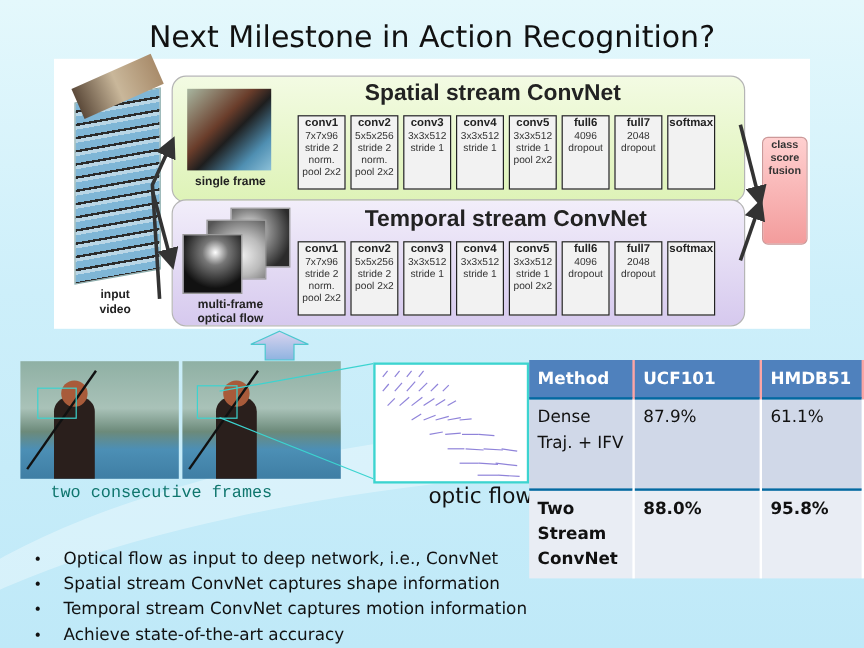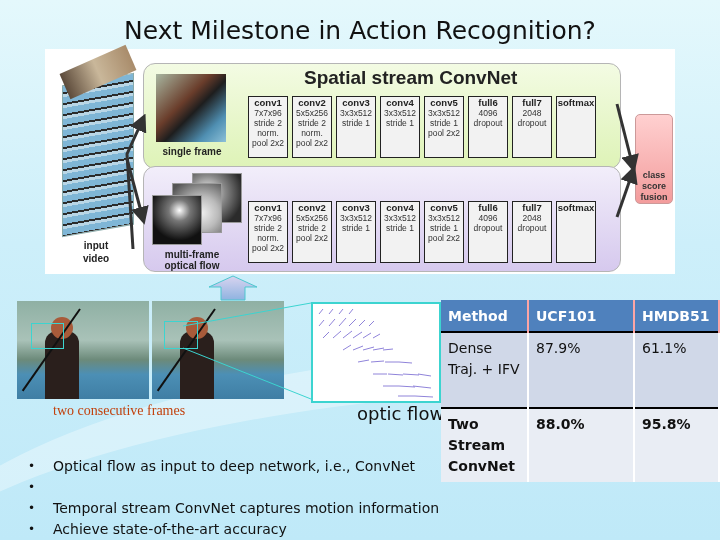--- a/index.html
+++ b/index.html
@@ -65,57 +65,57 @@
   .layer {
     width:40px; height:62px; border:1px solid #222; background:#f2f2f2;
     font-size:8.5px; line-height:10px; text-align:center; color:#333;
     padding-top:1px; box-sizing:border-box;
   }
   .layer .lname { font-weight:bold; font-size:9.5px; color:#222; }
   .fusion {
     position:absolute; left:590px; top:65px; width:36px; height:88px;
     border-radius:5px; border:1px solid #c99;
     background:linear-gradient(180deg,#ffd0d0,#f39c9c);
-    display:flex; align-items:flex-end; justify-content:center; text-align:center;
+    display:flex; align-items:flex-start; justify-content:center; text-align:center;
     font-size:9px; font-weight:bold; color:#333; line-height:11px;
   }
   svg.arrows { position:absolute; left:0; top:0; }
   .up-arrow { position:absolute; left:205px; top:275px; }
   
   .frames { position:absolute; left:17px; top:301px; width:266px; height:98px; }
   .frame {
     position:absolute; top:0; width:132px; height:98px;
     background: linear-gradient(180deg,#8fb0a4 0%,#a9c2b8 40%,#6c8a7a 60%,#4c8fb5 75%,#3f7ea4 100%);
   }
   .frame.f1 { left:0; } .frame.f2 { left:135px; }
   .person {
     position:absolute; left:28px; top:30px; width:34px; height:68px;
     background:#2a1f1c; border-radius:12px 12px 0 0;
   }
   .head { position:absolute; left:34px; top:16px; width:22px; height:22px; border-radius:50%; background:#a85b3a; }
   .bow { position:absolute; left:62px; top:8px; width:2px; height:100px; background:#111; transform:rotate(35deg); transform-origin:top; }
   .roi { position:absolute; border:1.5px solid #3cd4d0; }
   .frame.f1 .roi { left:14px; top:22px; width:31px; height:24px; }
   .frame.f2 .roi { left:12px; top:20px; width:32px; height:26px; }
-  .frames-label { position:absolute; left:53px; top:403px; font-size:14px; color:#c2410c; font-family:Liberation Serif, serif; }
+  .frames-label { position:absolute; left:42px; top:403px; font-size:14px; color:#0f766e; font-family:Liberation Mono, monospace; }
   .flow-box {
     position:absolute; left:311px; top:302px; width:126px; height:97px;
     border:2px solid #3cd4d0; background:#fff; overflow:hidden;
   }
   .flow-label { position:absolute; left:357px; top:403px; font-size:18px; color:#111; font-family:"DejaVu Sans", sans-serif; }
   
   .results {
     position:absolute; left:441px; top:300px; width:279px;
     border-collapse:collapse; font-family:"DejaVu Sans", sans-serif; font-size:14px;
   }
   .results th {
     background:#4f81bd; color:#fff; text-align:left; font-weight:bold;
     height:31px; padding:0 7px; border-right:2px solid #fca5a5;
   }
-  .results td { vertical-align:top; padding:5px 7px; color:#111; line-height:21px; border-right:2px solid #fff; border-top:2px solid #000000; }
+  .results td { vertical-align:top; padding:5px 7px; color:#111; line-height:21px; border-right:2px solid #fff; border-top:2px solid #0369a1; }
   .results tr.r1 td { background:#d0d8e8; height:64px; }
   .results tr.r2 td { background:#e9edf4; height:60px; font-weight:bold; }
   .results .c0 { width:72px; } .results .c1 { width:90px;margin-top:24px; }
   
   .bullets { position:absolute; left:28px; top:456px; margin:0; padding:0; list-style:none; font-family:"DejaVu Sans", sans-serif; font-size:14px; color:#111; }
   .bullets li { height:21px; line-height:21px; display:flex; }
   .bullets .dot { width:25px; font-size:12px; }
 </style>
 </head>
 <body>
@@ -186,20 +186,21 @@
   <div class="stream temporal">
     <div class="flow-imgs">
       <div class="flow-img a"></div>
       <div class="flow-img b"></div>
       <div class="flow-img c"></div>
     </div>
     <div class="thumb-label">
       <div>multi-frame</div>
       <div>optical flow</div>
     </div>
+    <div class="stream-title">Temporal stream ConvNet</div>
     <div class="layers">
       <div class="layer">
           <div class="lname">conv1</div>
           <div>7x7x96</div>
           <div>stride 2</div>
           <div>norm.</div>
           <div>pool 2x2</div>
         </div>
       <div class="layer">
           <div class="lname">conv2</div>
@@ -354,20 +355,21 @@
 </tbody>
   </table>
 
 <ul class="bullets">
   <li>
       <span class="dot">•</span>
       <span>Optical flow as input to deep network, i.e., ConvNet</span>
     </li>
   <li>
       <span class="dot">•</span>
+      <span>Spatial stream ConvNet captures shape information</span>
     </li>
   <li>
       <span class="dot">•</span>
       <span>Temporal stream ConvNet captures motion information</span>
     </li>
   <li>
       <span class="dot">•</span>
       <span>Achieve state-of-the-art accuracy</span>
     </li>
 </ul>

